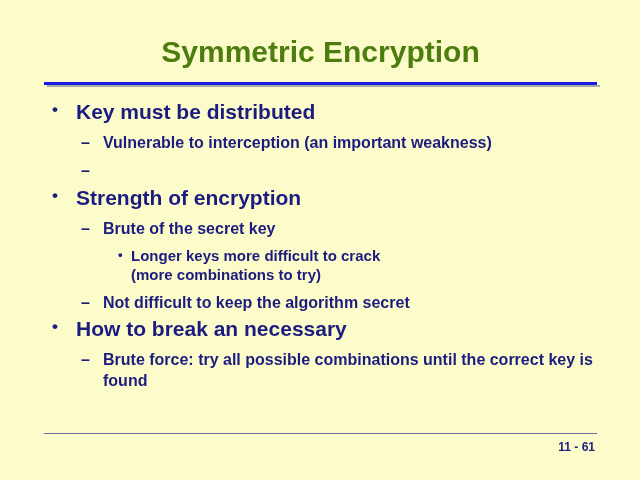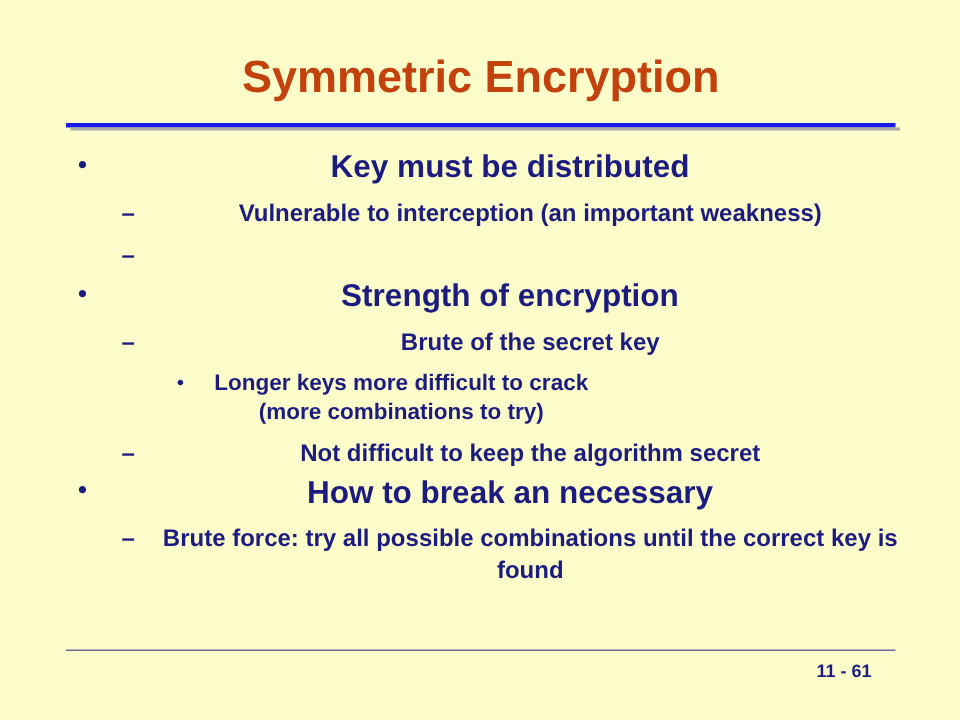--- a/index.html
+++ b/index.html
@@ -27,21 +27,21 @@
     position: absolute;
     left: 44px;
     top: 36px;
     width: 553px;
   }
   .slide-title {
     margin: 0;
     text-align: center;
     font-size: 30px;
     font-weight: bold;
-    color: #c2410c;
+    color: #4d7c0f;
     letter-spacing: 0px;
     line-height: 1.08;
     white-space: nowrap;
   }
   .title-rule {
     position: absolute;
     left: 44px;
     top: 82px;
     width: 553px;
     height: 3px;
@@ -68,21 +68,20 @@
     align-items: flex-start;
     color: #1c1c80;
   }
   .bullet .marker {
     flex: 0 0 auto;
     text-align: left;
     color: #1c1c80;
   }
   .bullet .text {
     flex: 1 1 auto;
-    text-align: center;
   }
 
   
   .lvl1 {
     margin-top: 2px;
     margin-bottom: 1px;
     font-size: 21px;
     font-weight: bold;
     line-height: 1.30;
   }
@@ -143,21 +142,21 @@
     position: absolute;
     left: 0;
     right: 0;
     text-align: center;
     font-size: 12px;
     font-weight: bold;
     color: #1c1c80;
   }
   .footer-pageno {
     position: absolute;
-    right: 16px;
+    right: 2px;
     top: 0;
     font-size: 12px;
     font-weight: bold;
     color: #1c1c80;
   }
 </style>
 </head>
 <body>
 
 <div class="slide">

